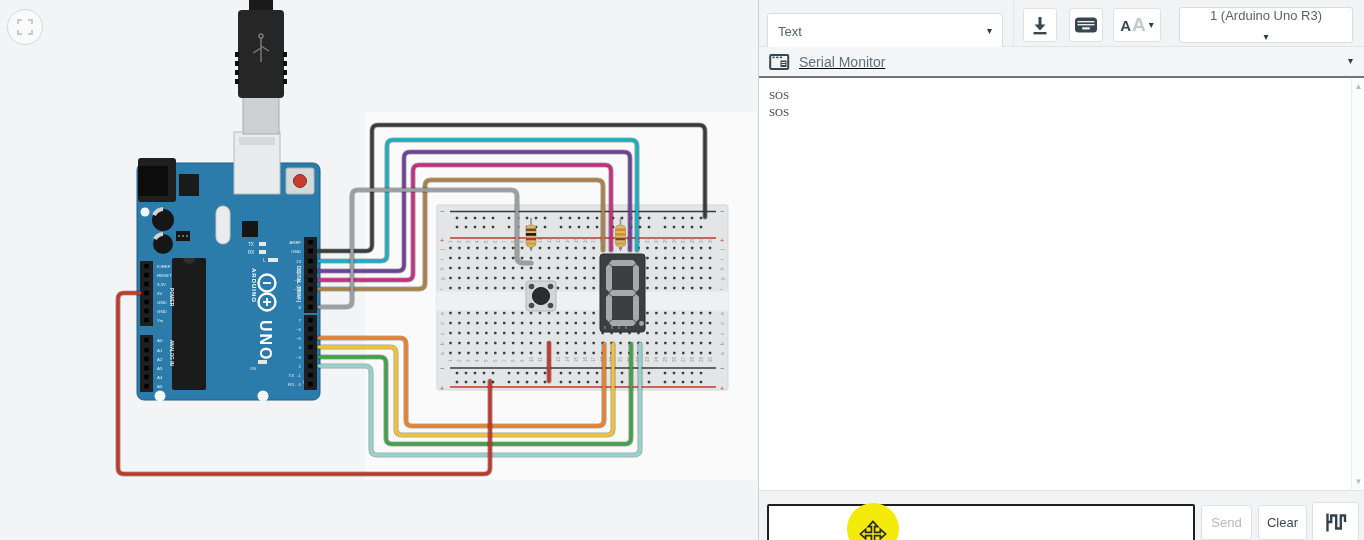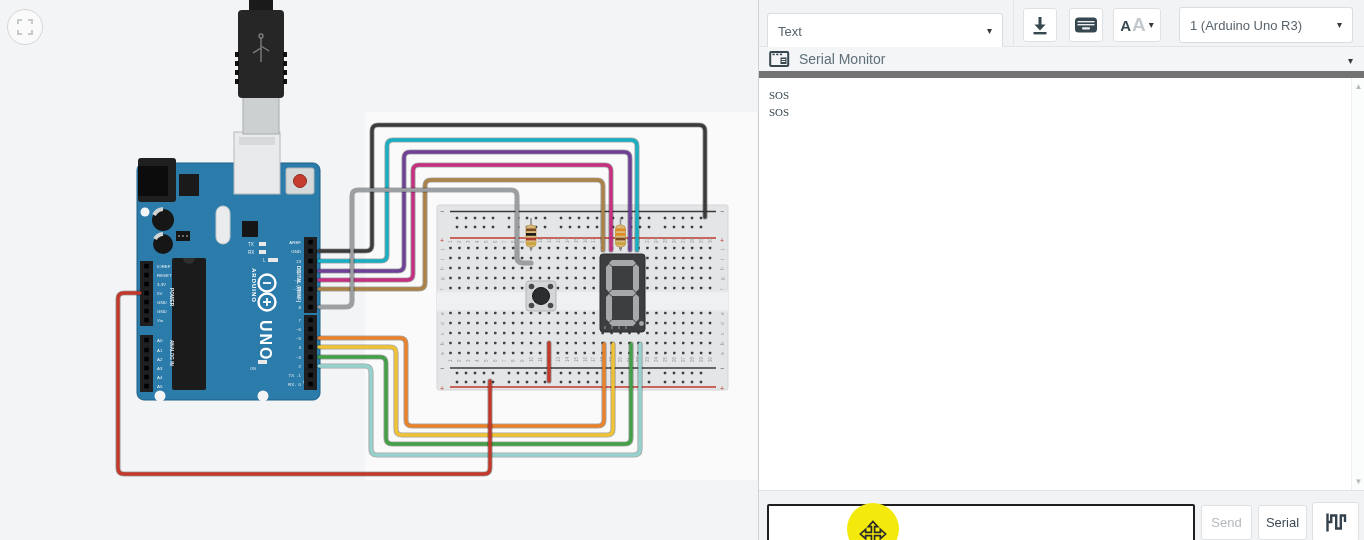--- a/index.html
+++ b/index.html
@@ -10,22 +10,22 @@
     border:1px solid #d2d7da;background:rgba(255,255,255,.55);display:flex;align-items:center;justify-content:center;}
   
   #panel{position:absolute;left:758px;top:0;width:606px;height:540px;background:#fff;border-left:1px solid #cdd2d6;box-sizing:border-box;}
   .abs{position:absolute;box-sizing:border-box;}
   #toolbar{left:0;top:0;width:606px;height:47px;background:#f1f3f4;border-bottom:1px solid #e2e5e7;}
   .tb-select{background:#fff;border:1px solid #d8dde0;border-radius:3px;display:flex;align-items:center;
     justify-content:space-between;padding:0 10px;color:#57636c;font-size:13px;cursor:pointer;}
   .tb-btn{background:#fff;border:1px solid #dde1e4;border-radius:3px;display:flex;align-items:center;justify-content:center;cursor:pointer;}
   .caret{font-size:10px;color:#33393d;line-height:1;}
   #tb-divider{left:254px;top:0;width:1px;height:47px;background:#e3e6e8;}
-  #serial-header{left:0;top:47px;width:606px;height:31px;background:#f4f5f7;border-bottom:7px solid #737373;
-    display:flex;align-items:center;}
+  #serial-header{left:0;top:47px;width:606px;height:31px;background:#f4f5f7;border-bottom:2px solid #737373;
+    display:flex;align-items:center;text-decoration:underline;}
   #serial-title{color:#5f7079;font-size:14px;margin-left:9px;}
   #serial-caret{position:absolute;right:12px;top:9px;}
   #serial-body{left:0;top:78px;width:606px;height:412px;background:#fff;overflow:hidden;}
   #serial-lines{position:absolute;left:10px;top:9px;font-family:Liberation Serif, serif;
     font-size:11px;line-height:17px;color:#39444c;}
   #serial-scrollbar{position:absolute;right:0;top:0;width:13px;height:412px;background:#fbfcfc;border-left:1px solid #eef0f1;}
   .scroll-arrow{position:absolute;left:0;width:13px;text-align:center;font-size:8px;color:#b4babe;}
   #footer{left:0;top:490px;width:606px;height:56px;background:#f1f3f4;border-top:1px solid #e0e4e6;}
   #serial-input{position:absolute;left:8px;top:13px;width:424px;height:44px;background:#fff;
     border:2px solid #1f1f1f;border-radius:2px;}
@@ -832,21 +832,21 @@
         <rect x="3.5" y="6" width="17" height="1.4" fill="#ffffff" opacity="0.9"></rect>
         <rect x="3.5" y="9" width="17" height="1.4" fill="#ffffff" opacity="0.9"></rect>
         <rect x="8" y="12.2" width="8" height="2.2" rx="1" fill="#ffffff" opacity="0.9"></rect>
       </svg>
     </div>
     <div class="abs tb-btn" style="left:354px;top:8px;width:48px;height:34px;">
       <span class="fsA1">A</span>
         <span class="fsA2">A</span>
       <span class="caret">▾</span>
     </div>
-    <div class="abs tb-select" style="left:420px;top:7px;width:174px;height:36px;">
+    <div class="abs tb-select" style="left:420px;top:7px;width:174px;height:36px;flex-direction:column;">
       <span>1 (Arduino Uno R3)</span>
       <span class="caret">▾</span>
     </div>
   </div>
 
   <div id="serial-header" class="abs">
     <svg width="21" height="18" viewBox="0 0 21 18" style="margin-left:10px">
       <rect x="1.2" y="2" width="18" height="14" rx="1" fill="none" stroke="#37474f" stroke-width="2"></rect>
       <rect x="3.5" y="3.6" width="2.2" height="1.6" fill="#37474f"></rect>
       <rect x="7.2" y="3.6" width="2.2" height="1.6" fill="#37474f"></rect>
@@ -866,21 +866,21 @@
       </div>
     <div id="serial-scrollbar">
       <div class="scroll-arrow" style="top:4px;">▲</div>
       <div class="scroll-arrow" style="bottom:4px;">▼</div>
     </div>
   </div>
 
   <div id="footer" class="abs">
     <div id="serial-input"></div>
     <div id="send-btn" class="foot-btn">Send</div>
-    <div id="clear-btn" class="foot-btn">Serial</div>
+    <div id="clear-btn" class="foot-btn">Clear</div>
     <div id="graph-btn">
       <svg width="26" height="25" viewBox="0 0 26 25">
         <path d="M4.5,3.5 L4.5,21.5" stroke="#33414d" stroke-width="2.4" fill="none"></path>
         <path d="M4.5,12 H8.2 V5.5 H13.2 V18.5 H17.8 V5.5 H22 V12" stroke="#33414d" stroke-width="2.4" fill="none"></path>
       </svg>
     </div>
   </div>
 </div>
 
 <svg id="click-indicator" width="54" height="54" viewBox="0 0 54 54">

